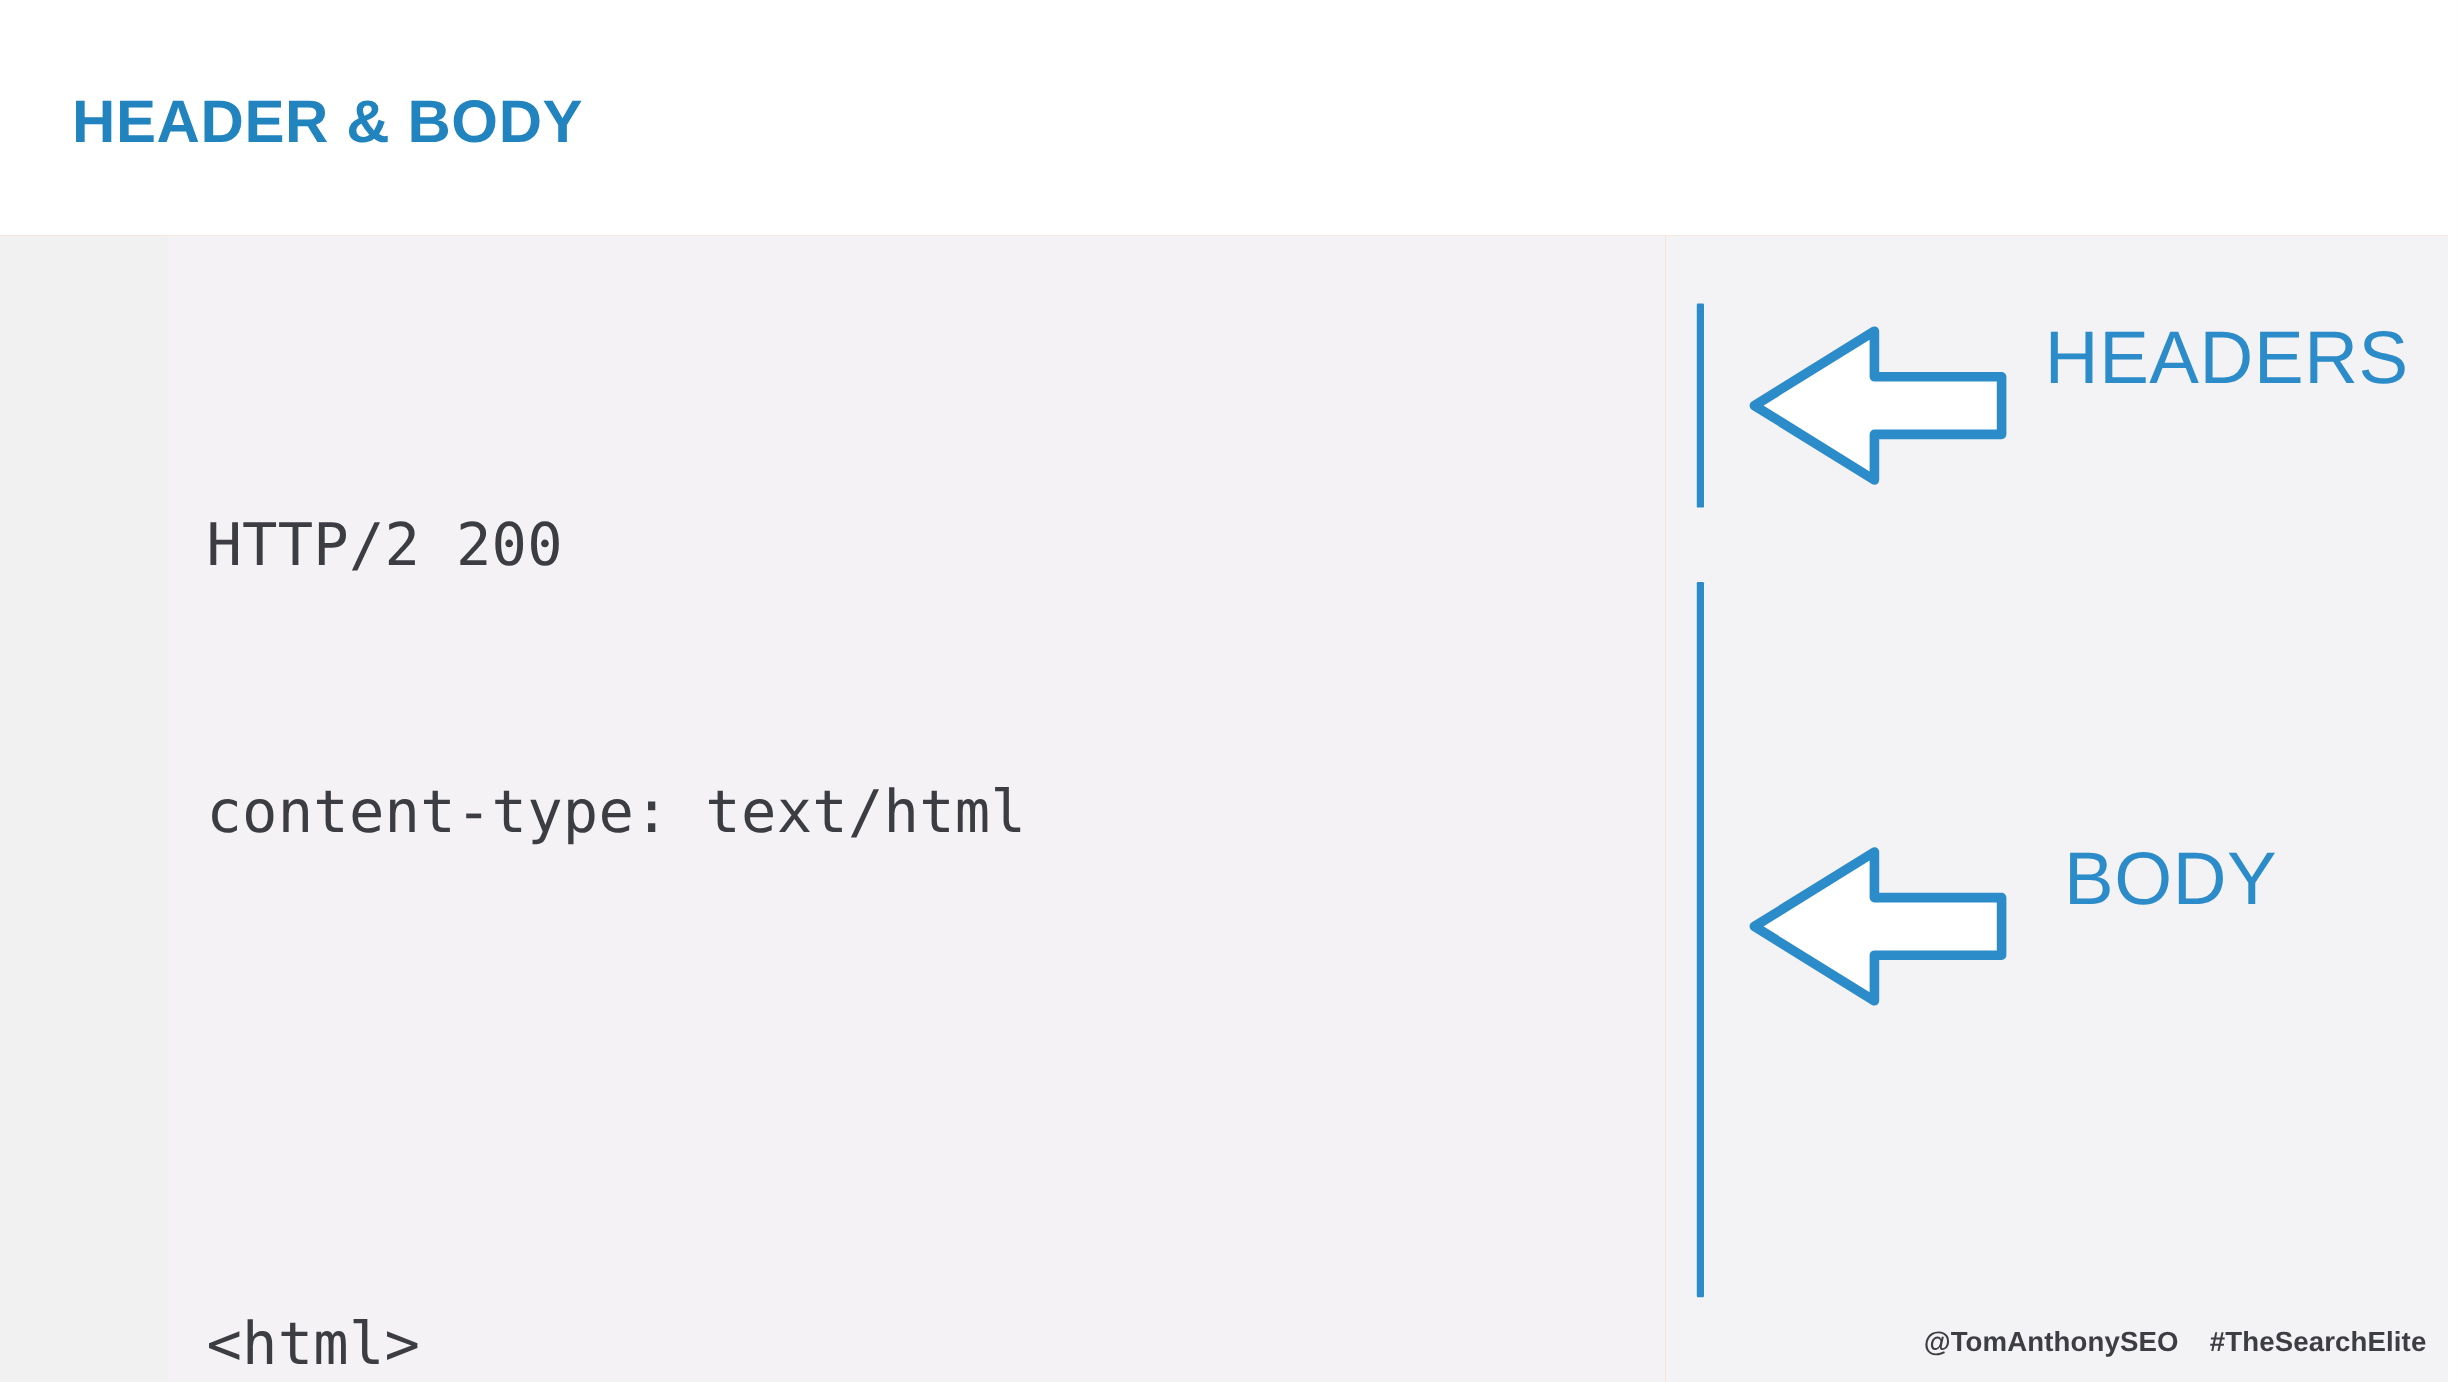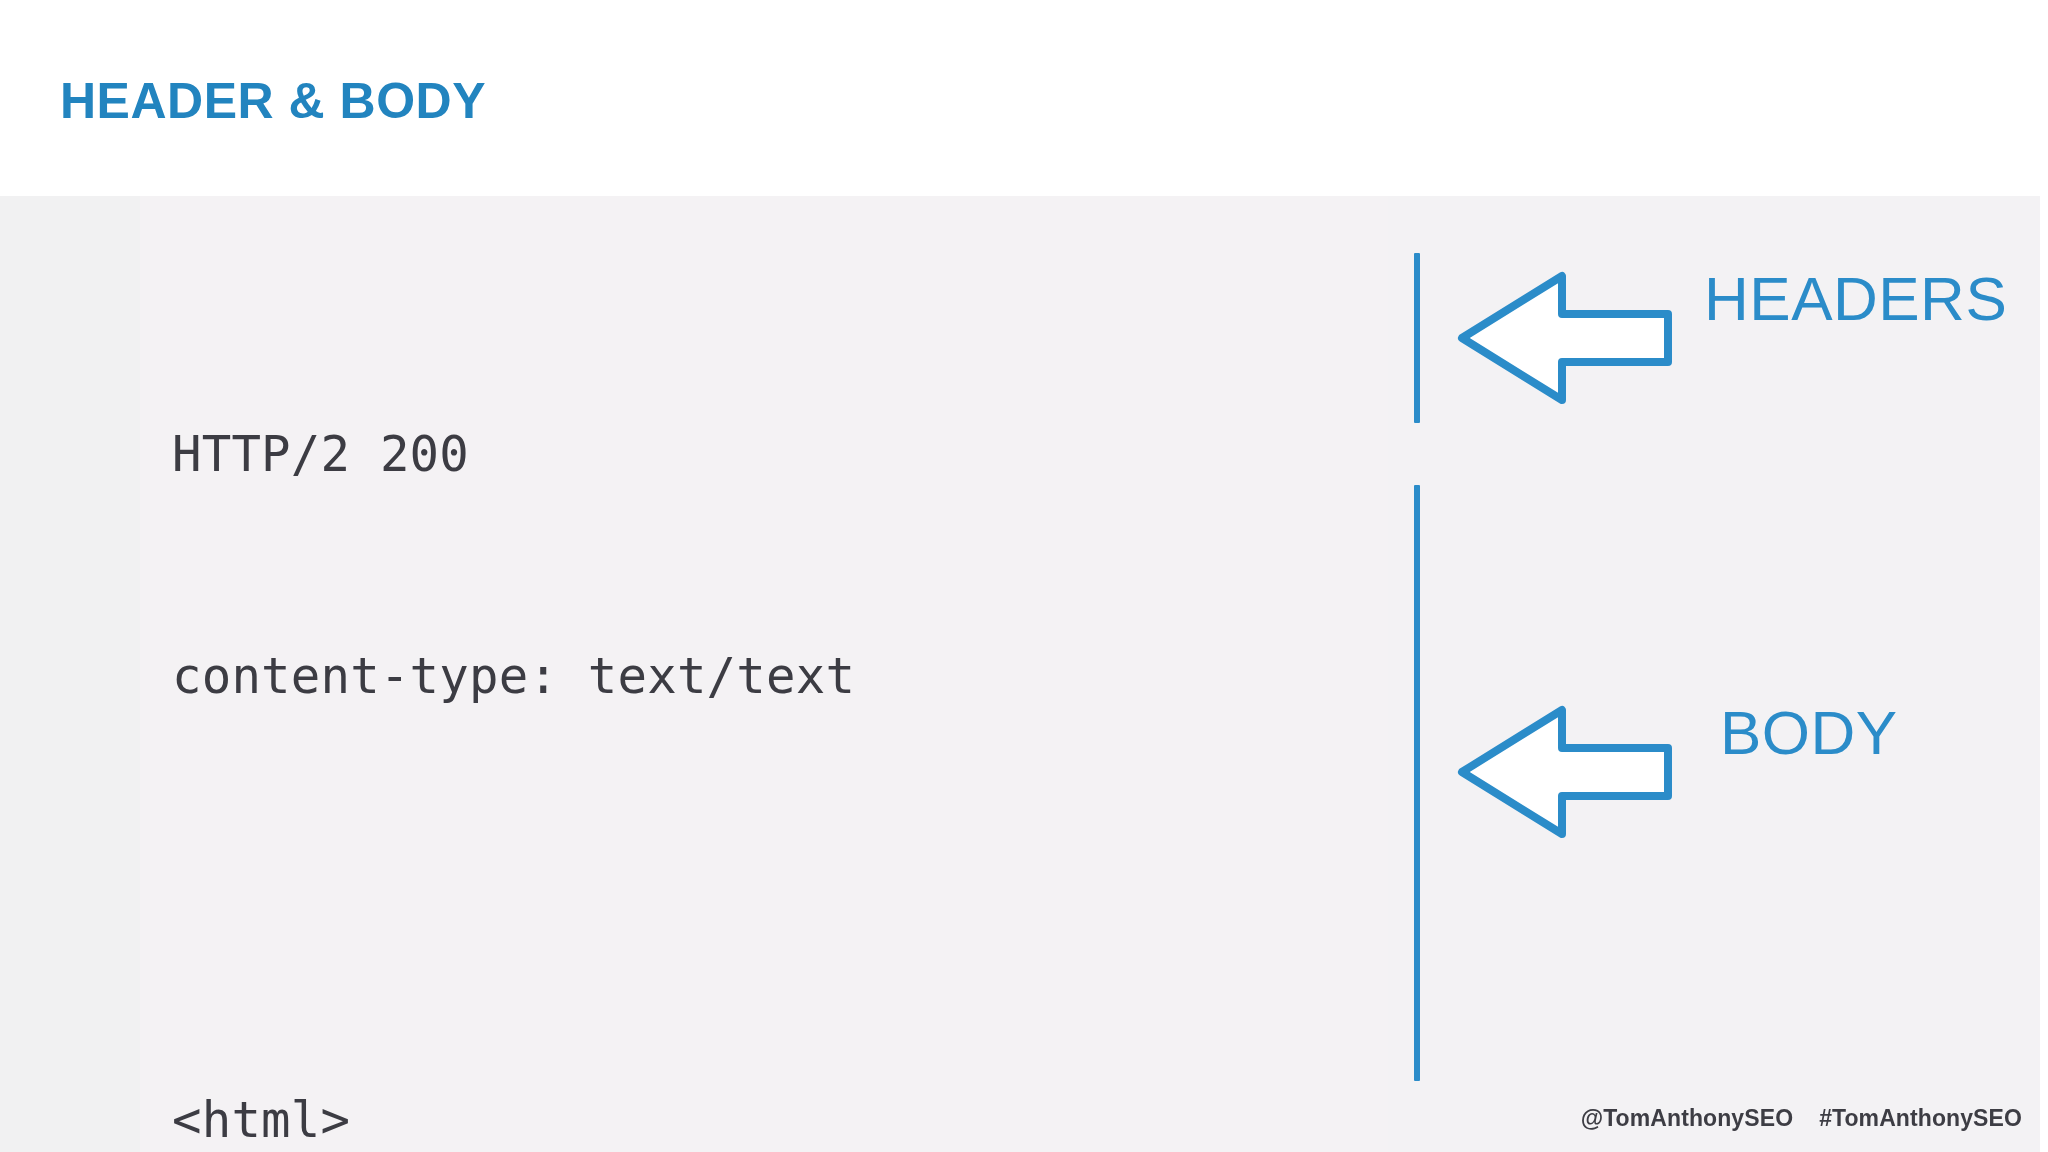--- a/index.html
+++ b/index.html
@@ -163,21 +163,21 @@
     <div class="slide-title">HEADER &amp; BODY</div>
   </div>
 
   <div class="content-panel">
     <div class="band-a"></div>
     <div class="band-b"></div>
     <div class="band-c"></div>
 
     <div class="code-block">
       <span class="code-line">HTTP/2 200</span>
-      <span class="code-line">content-type: text/text</span>
+      <span class="code-line">content-type: text/html</span>
       <span class="code-line blank"></span>
       <span class="code-line">&lt;html&gt;</span>
       
       
       
       
       
       
       
     </div>
@@ -199,16 +199,16 @@
     <span>
       <svg class="arrow-svg" width="218" height="140" viewBox="0 0 218 140" aria-hidden="true">
         <path d="M 6 70 L 106 8 L 106 46 L 212 46 L 212 94 L 106 94 L 106 132 Z" fill="#ffffff" stroke="#2b8cc9" stroke-width="8" stroke-linejoin="round" stroke-linecap="round"></path>
       </svg>
     </span>
     <span class="callout-label">BODY</span>
   </div>
 
   <div class="footer">
     <span>@TomAnthonySEO</span>
-    <span>#TomAnthonySEO</span>
+    <span>#TheSearchElite</span>
   </div>
 
 </div>
 
 </body></html>

